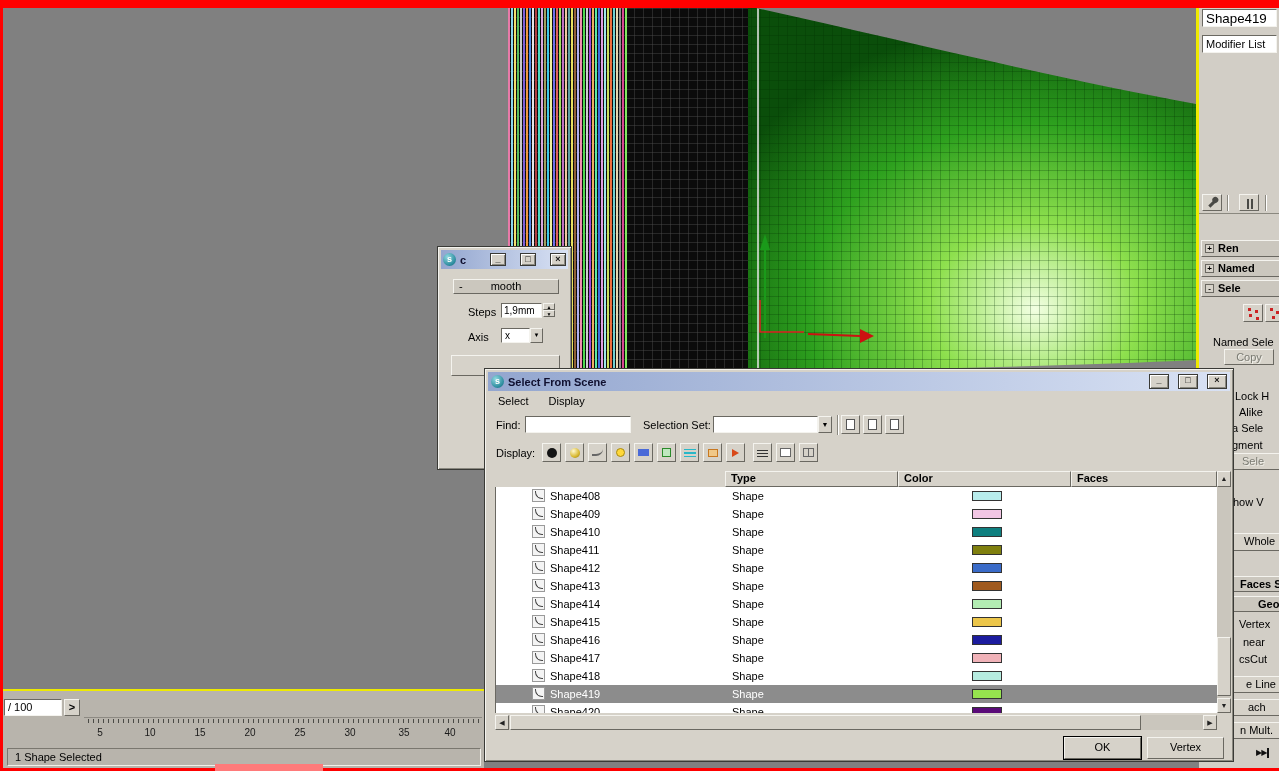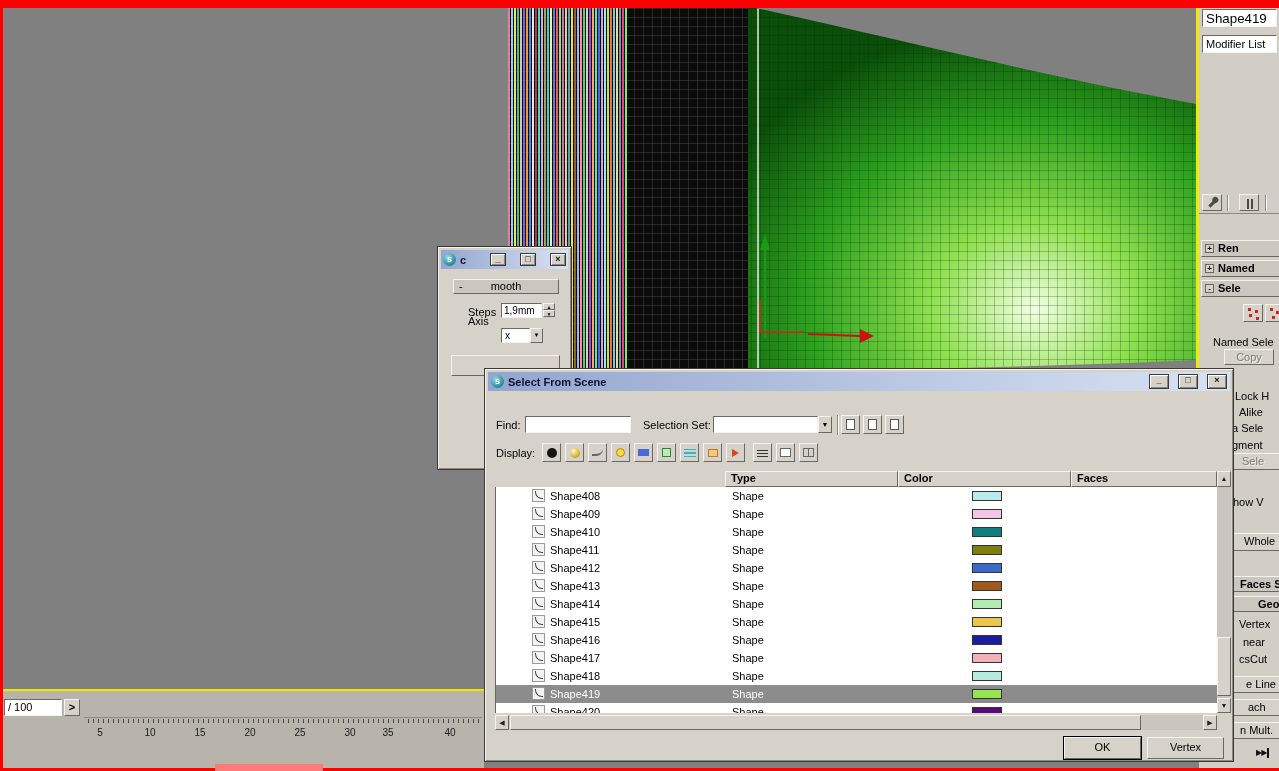--- a/index.html
+++ b/index.html
@@ -306,23 +306,24 @@
       <div class="tick" style="left: 379px;"></div>
       <div class="tick" style="left: 384px;"></div>
       <div class="tick" style="left: 389px;"></div>
       <div class="tick" style="left: 394px;"></div>
       <span class="rlabel" style="left: 16px;">5</span>
       <span class="rlabel" style="left: 66px;">10</span>
       <span class="rlabel" style="left: 116px;">15</span>
       <span class="rlabel" style="left: 166px;">20</span>
       <span class="rlabel" style="left: 216px;">25</span>
       <span class="rlabel" style="left: 266px;">30</span>
-      <span class="rlabel" style="left: 304px;">35</span>
+      <span class="rlabel" style="left: 320px;">35</span>
       <span class="rlabel" style="left: 366px;">40</span>
     </div>
+  <div class="status-field"><span>1 Shape Selected</span></div>
   <div class="red-strip"></div>
 
   <div class="cmdpanel">
     <input class="abs objname edit" value="Shape419" style="">
     <div class="abs modlist">Modifier List</div>
     <div class="abs stacktools">
       <div class="minibtn raised" style="left:3px;">
           <span class="pinshape"></span>
         </div>
       <div class="vsep" style="left:28px;"></div>
@@ -406,35 +407,39 @@
     <div class="cs-roll">
       <span class="minus">-</span>
       <span>mooth</span>
     </div>
     <span class="cs-label" style="top:59px;">Steps</span>
     <div class="cs-edit edit" style="top:56px;">1,9mm</div>
     <div class="spincol" style="top:56px;">
       <div>▲</div>
       <div>▼</div>
     </div>
-    <span class="cs-label" style="top:68px;text-align:right;">Axis</span>
+    <span class="cs-label" style="top:84px;text-align:right;">Axis</span>
     <div class="cs-combo edit" style="top:81px;">x</div>
     <div class="cs-comboarrow raised" style="top:81px;">▼</div>
     <div class="cs-bigbtn raised"></div>
   </div>
 
   <div class="win sfs">
     <div class="titlebar">
       <span class="app-logo">s</span>
       <span>Select From Scene</span>
       <span class="tspacer"></span>
       <span class="tbtn">_</span>
       <span class="tbtn">□</span>
       <span class="tbtn">×</span>
     </div>
+    <div class="menubar">
+      <span class="menuitem">Select</span>
+      <span class="menuitem">Display</span>
+    </div>
 
     <span class="lab" style="left:11px; top:48px;">Find:</span>
     <input class="find-input edit" value="" style="">
     <span class="lab" style="left:158px; top:48px;">Selection Set:</span>
     <div class="selset-combo edit"></div>
     <div class="selset-arrow raised">▼</div>
     <div class="tool-sep" style="left:352px; top:46px;"></div>
     <div class="ticon raised" style="left:356px; top:46px;">
         <i class="i-page"></i>
       </div>

